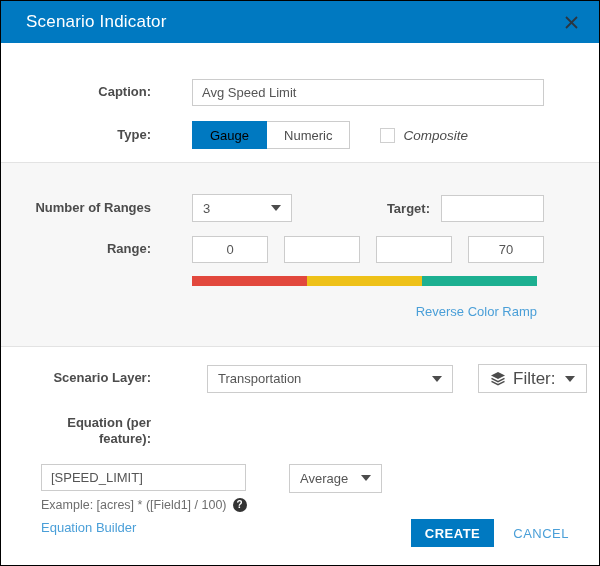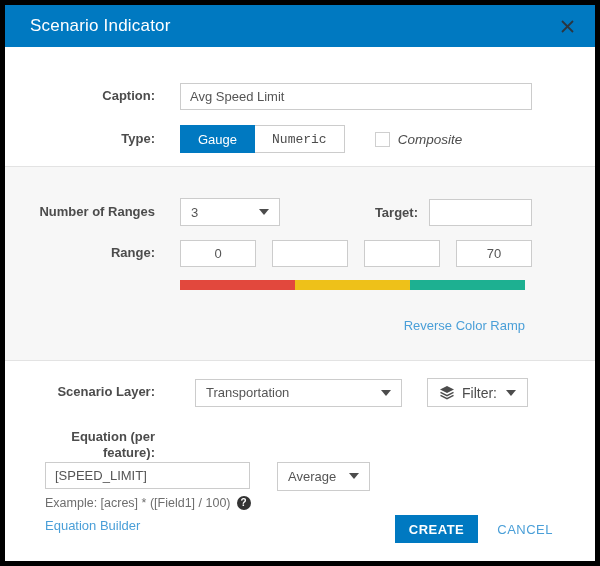--- a/index.html
+++ b/index.html
@@ -4,35 +4,35 @@
 <style>
   * { margin:0; padding:0; box-sizing:border-box; }
   body {
     font-family:"Liberation Sans", sans-serif;
     background:#eef0f1;
     width:600px;
   }
   .dialog {
     width:600px; height:566px;
     background:#ffffff;
-    border:5px solid #000000;
+    border:1px solid #000000;
     position:relative;
     overflow:hidden;
   }
   
   .header {
     height:42px; background:#0079c1;
     display:flex; align-items:center;
     padding:0 18px 0 25px;
   }
   .title { flex:1; color:#ffffff; font-size:17px; font-weight:400; letter-spacing:.2px; }
   .close-btn { width:20px; height:20px; display:flex; align-items:center; justify-content:center; cursor:pointer; }
 
   
-  .row { display:flex; align-items:center; }
+  .row { display:flex; align-items:center;gap:16px; }
   .label {
     width:150px; flex-shrink:0;
     text-align:right;
     font-size:13px; font-weight:bold; color:#4c4c4c;
     line-height:1.25;
   }
   .content { margin-left:25px; display:flex; align-items:center; }
   .content-w { width:352px; }
 
   input[type=text] {
@@ -45,22 +45,22 @@
   .section-top { padding:36px 0 13px; }
   .caption-row { margin-bottom:15px; }
   .caption-input { width:352px; }
 
   .seg-group { display:inline-flex; }
   .seg {
     height:28px; padding:0 17px; display:flex; align-items:center;
     font-size:13px; color:#4c4c4c; background:#fff;
     border:1px solid #cccccc; cursor:pointer;
   }
-  .seg + .seg { border-left:none;font-family:Liberation Mono, monospace; }
-  .seg.selected { background:#0079c1; border-color:#0079c1; color:#ffffff; }
+  .seg + .seg { border-left:none; }
+  .seg.selected { background:#0079c1; border-color:#0079c1; color:#000000; }
   .checkbox {
     width:15px; height:15px; border:1px solid #cfcfcf; background:#fff;
     margin-left:30px; flex-shrink:0; cursor:pointer;
   }
   .checkbox-label { margin-left:8px; font-size:13.5px; color:#4c4c4c;font-style:italic; }
 
   
   .section-ranges {
     background:#f7f7f7;
     border-top:1px solid #e3e3e3; border-bottom:1px solid #e3e3e3;
@@ -78,53 +78,53 @@
   }
   .nr-dropdown { width:100px; }
   .target-label { margin-left:auto; font-size:13px; font-weight:bold; color:#4c4c4c; }
   .target-input { width:103px; margin-left:11px; }
   .range-row { margin-top:14px; }
   .range-inputs { justify-content:space-between; }
   .range-input { width:76px; text-align:center; }
   .ramp-row { margin-top:13px; }
   .ramp { display:flex; width:345px; height:10px; }
   .ramp-seg { flex:1; }
-  .reverse-row { margin-top:26px; }
+  .reverse-row { margin-top:16px; }
   .reverse-wrap { width:345px; text-align:right; }
   a.link { color:#4a9fd8; font-size:13px; text-decoration:none; cursor:pointer; }
 
   
   .section-bottom { padding-top:17px; }
   .content-b { margin-left:40px; }
   .layer-row { align-items:center; }
-  .layer-dropdown { width:207px; }
+  .layer-dropdown { width:246px; }
   .filter-btn {
     margin-left:25px; height:29px; background:#fff; border:1px solid #cccccc;
     display:flex; align-items:center; padding:0 11px; cursor:pointer;
-    font-size:14px; color:#4c4c4c;
+    font-size:17px; color:#4c4c4c;
   }
   .filter-btn .caret { margin-left:9px; }
   .filter-label { margin-left:7px; }
   .equation-row { margin-top:16px; align-items:flex-start;flex-direction:column; }
   .label.pad { padding-left:18px; padding-top:6px; }
   .equation-input { width:205px; }
   .agg-dropdown { width:93px; margin-left:27px; height:29px; }
   .example-row { margin-top:5px; }
   .example-text { font-size:12.5px; color:#6e6e6e; display:flex; align-items:flex-end; }
   .help-icon {
     display:inline-flex; align-items:center; justify-content:center;
     width:14px; height:14px; border-radius:50%;
     background:#333; color:#fff; font-size:10px; font-weight:bold;
     margin-left:6px; cursor:pointer;
   }
   .builder-row { margin-top:6px; }
 
   
   .footer {
-    position:absolute; right:42px; bottom:18px;
+    position:absolute; right:30px; bottom:18px;
     display:flex; align-items:center;justify-content:flex-end;
   }
   .create-btn {
     height:28px; padding:0 14px; background:#0079c1; border:none;
     color:#fff; font-family:"Liberation Sans", sans-serif;
     font-size:13px; font-weight:bold; letter-spacing:.5px; cursor:pointer;
   }
   .cancel-btn { margin-left:19px; font-size:13.5px; letter-spacing:.5px; font-weight:400; }
 </style>
 </head>

